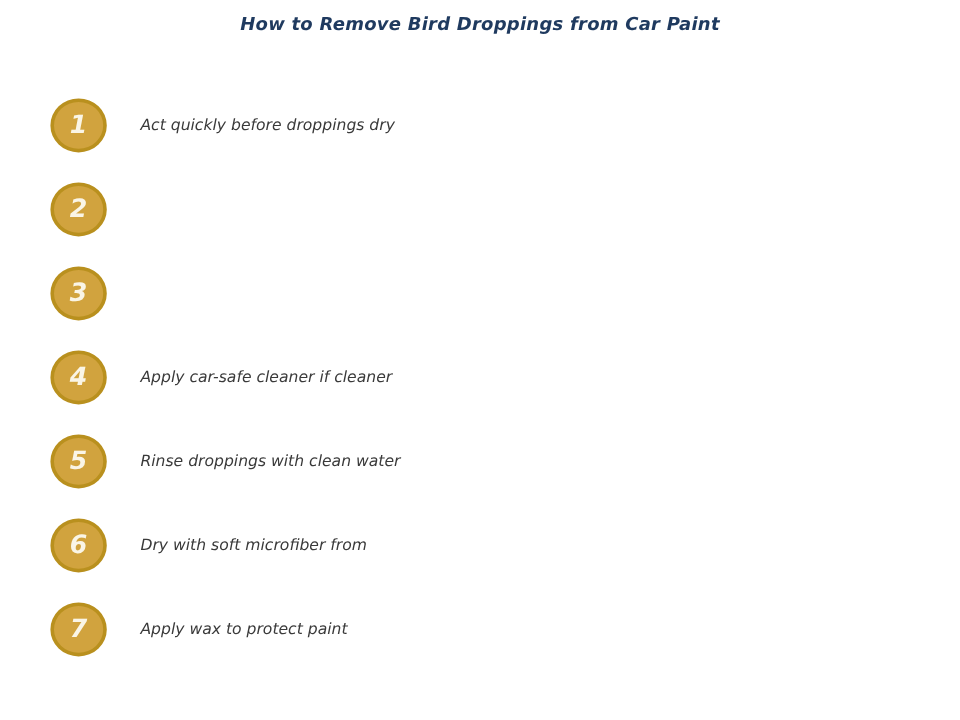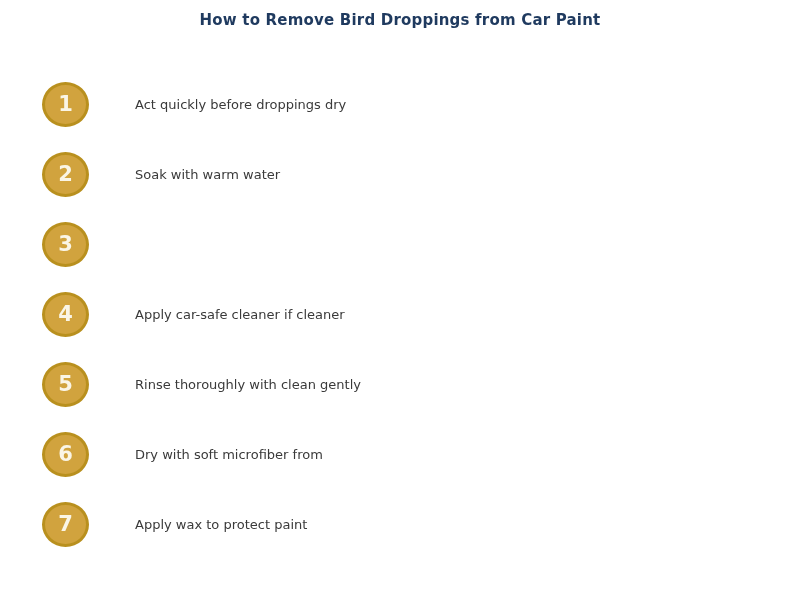--- a/index.html
+++ b/index.html
@@ -9,20 +9,21 @@
     width: 800px;
     height: 600px;
     overflow: hidden;
     font-family: "DejaVu Sans", "Liberation Sans", sans-serif;
   }
   .page {
     position: relative;
     width: 800px;
     height: 600px;
     background: var(--bg, #ffffff);
+    font-style: italic;
   }
   .title {
     position: absolute;
     top: 11px;
     left: 0;
     width: 100%;
     text-align: center;
     font-size: 15px;
     font-weight: bold;
     color: var(--title-color, #1f3a5f);
@@ -52,21 +53,21 @@
     justify-content: center;
     flex: 0 0 auto;
   }
   .step-number {
     font-size: 21px;
     font-weight: bold;
     color: var(--circle-number, #faf5e6);
     line-height: 1;
   }
   .step-label {
-    margin-left: 46px;
+    margin-left: 28px;
     font-size: 13px;
     color: var(--step-text, #3a3a3a);
   }
 </style>
 </head>
 <body>
 
 <div class="page">
 
   <div class="title">How to Remove Bird Droppings from Car Paint</div>
@@ -77,41 +78,40 @@
       <div class="step-badge">
         <span class="step-number">1</span>
       </div>
       <span class="step-label">Act quickly before droppings dry</span>
     </div>
 
     <div class="step-row">
       <div class="step-badge">
         <span class="step-number">2</span>
       </div>
-      <span class="step-label">Soak with warm water</span>
     </div>
 
     <div class="step-row">
       <div class="step-badge">
         <span class="step-number">3</span>
       </div>
     </div>
 
     <div class="step-row">
       <div class="step-badge">
         <span class="step-number">4</span>
       </div>
       <span class="step-label">Apply car-safe cleaner if cleaner</span>
     </div>
 
     <div class="step-row">
       <div class="step-badge">
         <span class="step-number">5</span>
       </div>
-      <span class="step-label">Rinse thoroughly with clean gently</span>
+      <span class="step-label">Rinse droppings with clean water</span>
     </div>
 
     <div class="step-row">
       <div class="step-badge">
         <span class="step-number">6</span>
       </div>
       <span class="step-label">Dry with soft microfiber from</span>
     </div>
 
     <div class="step-row">

